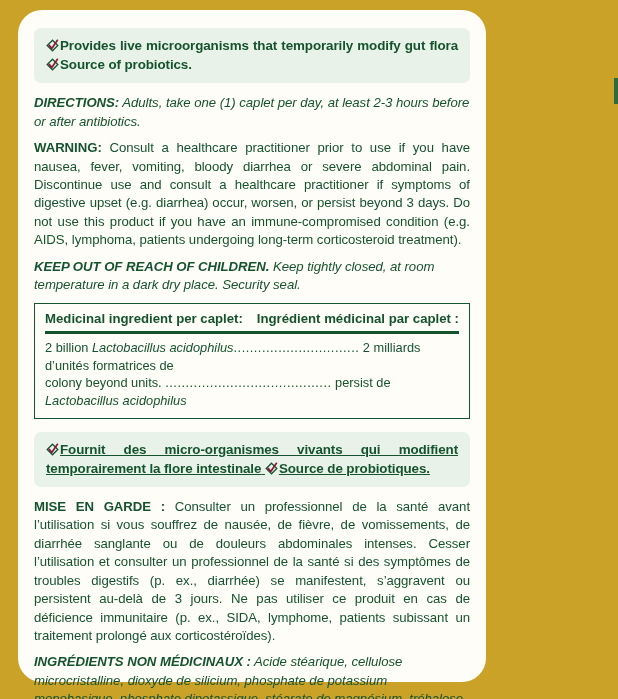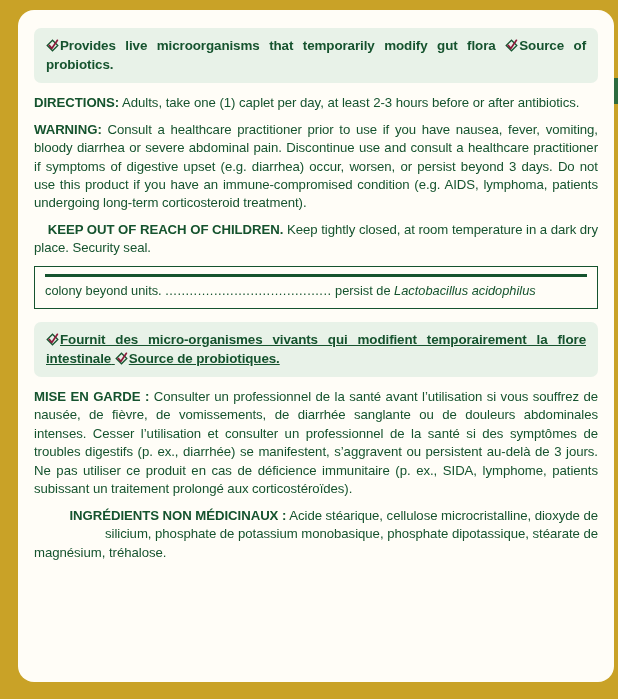--- a/index.html
+++ b/index.html
@@ -17,23 +17,23 @@
   
   #green-sliver {
     position:absolute;
     right:0; top:78px;
     width:4px; height:26px;
     background:#2d6b3f;
   }
   #card {
     position:absolute;
     left:18px; top:10px;
-    width:596px; height:672px;
+    width:468px; height:672px;
     background:#fffdf7;
-    border-radius:16px;
+    border-radius:24px;
     padding:18px 16px 10px 16px;
   }
   .claims {
     background:#e8f2e8;
     border-radius:7px;
     padding:8px 12px 9px 12px;
     margin-bottom:11px;
   }
   .claims p {
     font-size:13.4px;
@@ -55,21 +55,21 @@
 
   .para {
     font-size:13.2px;
     color:#15532e;
     line-height:1.40;
     margin-bottom:8px;
     text-align:justify;
     text-align-last:left;
     letter-spacing:-0.05px;
   }
-  .para.nojust { text-align:right; }
+  .para.nojust { text-align:left;font-style:italic; }
   .lead { font-weight:bold; }
 
   
   .ing-table {
     border:1.5px solid #15532e;
     padding:7px 10px 8px 10px;
     margin:4px 0 13px 0;
   }
   .ing-head {
     display:flex;
@@ -113,22 +113,27 @@
     </div>
 
     <p class="para nojust"><span class="lead">DIRECTIONS:</span><span> Adults, take one (1) caplet per day, at least 2-3 hours before or after antibiotics.</span></p>
 
     <p class="para"><span class="lead">WARNING:</span><span> Consult a healthcare practitioner prior to use if you have nausea, fever, vomiting, bloody diarrhea or severe abdominal pain. Discontinue use and consult a healthcare practitioner if symptoms of digestive upset (e.g. diarrhea) occur, worsen, or persist beyond 3 days. Do not use this product if you have an immune-compromised condition (e.g. AIDS, lymphoma, patients undergoing long-term corticosteroid treatment).</span></p>
 
     <p class="para nojust"><span class="lead">KEEP OUT OF REACH OF CHILDREN.</span><span> Keep tightly closed, at room temperature in a dark dry place. Security seal.</span></p>
 
 
     <div class="ing-table">
+      <div class="ing-head">
+        <span>Medicinal ingredient per caplet:</span>
+        <span>Ingrédient médicinal par caplet :</span>
+      </div>
       <div class="ing-rule"></div>
       <div class="ing-row">
+        <span class="l1"><span>2 billion </span><i>Lactobacillus acidophilus</i><span class="dots">...............................</span><span> 2 milliards d’unités formatrices de</span></span>
         <span class="l2"><span>colony beyond units. </span><span class="dots">.........................................</span><span> persist de </span><i>Lactobacillus acidophilus</i></span>
       </div>
     </div>
 
     <div class="claims fr">
       <p><span class="chk"><svg width="13" height="13" viewBox="0 0 13 13">
               <polygon points="6.5,1.2 11.8,6.5 6.5,11.8 1.2,6.5" fill="none" stroke="#15532e" stroke-width="1.3"></polygon>
               <path d="M3.2 6.4 L5.8 9.4 L11.4 1.3" fill="none" stroke="#8b1a3a" stroke-width="1.7" stroke-linecap="round" stroke-linejoin="round"></path>
             </svg></span><span>Fournit des micro-organismes vivants qui modifient temporairement la flore intestinale</span> <span class="chk"><svg width="13" height="13" viewBox="0 0 13 13">
               <polygon points="6.5,1.2 11.8,6.5 6.5,11.8 1.2,6.5" fill="none" stroke="#15532e" stroke-width="1.3"></polygon>

